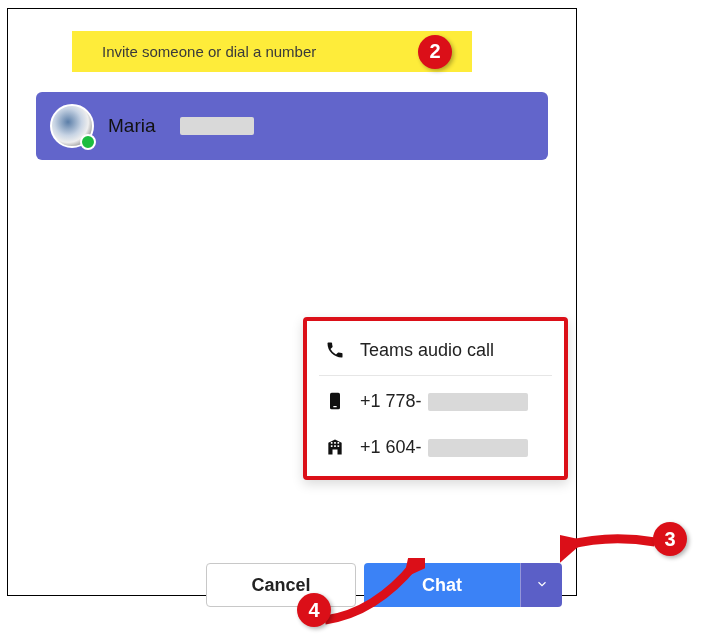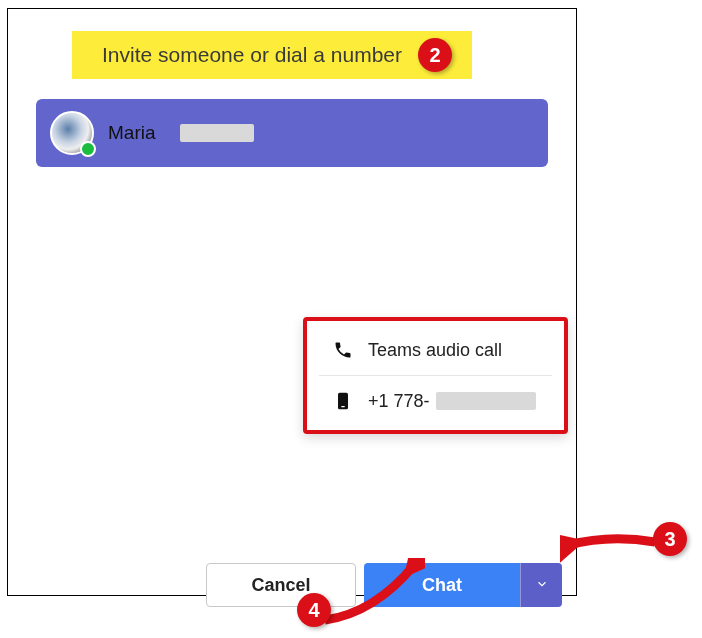--- a/index.html
+++ b/index.html
@@ -31,21 +31,21 @@
     .search-row {
       background: #feec3a;
       padding: 12px 30px;
       margin: 0 0 20px 36px;
       width: 400px;
       display: flex;
       align-items: center;
       position: relative;
     }
     .search-placeholder {
-      font-size: 21px;
+      font-size: 15px;
       color: #3a3a3a;
     }
     .badge {
       width: 34px;
       height: 34px;
       border-radius: 50%;
       background: #db0f18;
       color: #fff;
       font-weight: 700;
       font-size: 20px;
@@ -102,23 +102,23 @@
       top: 308px;
       width: 265px;
       background: #fff;
       border: 4px solid #db0f18;
       border-radius: 4px;
       padding: 6px 0;
       box-shadow: 0 4px 12px rgba(0,0,0,0.15);
     }
     .menu-item {
       display: flex;
-      align-items: center;
+      align-items: flex-end;
       gap: 14px;
-      padding: 12px 25px;
+      padding: 12px 17px;
       font-size: 18px;
       color: #222;
       cursor: pointer;
     }
     .menu-divider {
       height: 1px;
       background: #e6e6e6;
       margin: 2px 12px;
     }
     .menu-icon {
@@ -217,20 +217,31 @@
     <div class="menu-divider"></div>
     <div class="menu-item">
       <span class="menu-icon">
         <svg viewBox="0 0 24 24">
             <rect x="6" y="2" width="12" height="20" rx="2"></rect>
             <rect x="10" y="18" width="4" height="1.5" fill="#fff"></rect>
           </svg>
       </span>
       <span class="menu-label">
         <span>+1 778-</span>
+        <span class="redact redact-md"></span>
+      </span>
+    </div>
+    <div class="menu-item">
+      <span class="menu-icon">
+        <svg viewBox="0 0 24 24">
+            <path d="M4 21V7l8-4 8 4v14h-5v-6h-6v6H4zm3-9h2v-2H7v2zm4 0h2v-2h-2v2zm4 0h2v-2h-2v2zM7 8h2V6H7v2zm4 0h2V6h-2v2zm4 0h2V6h-2v2z"></path>
+          </svg>
+      </span>
+      <span class="menu-label">
+        <span>+1 604-</span>
         <span class="redact redact-md"></span>
       </span>
     </div>
   </div>
 
   <div class="button-row">
     <button class="btn btn-cancel">Cancel</button>
     <div class="btn-chat-wrap">
       <button class="btn btn-chat">Chat</button>
       <button class="btn-chevron">

